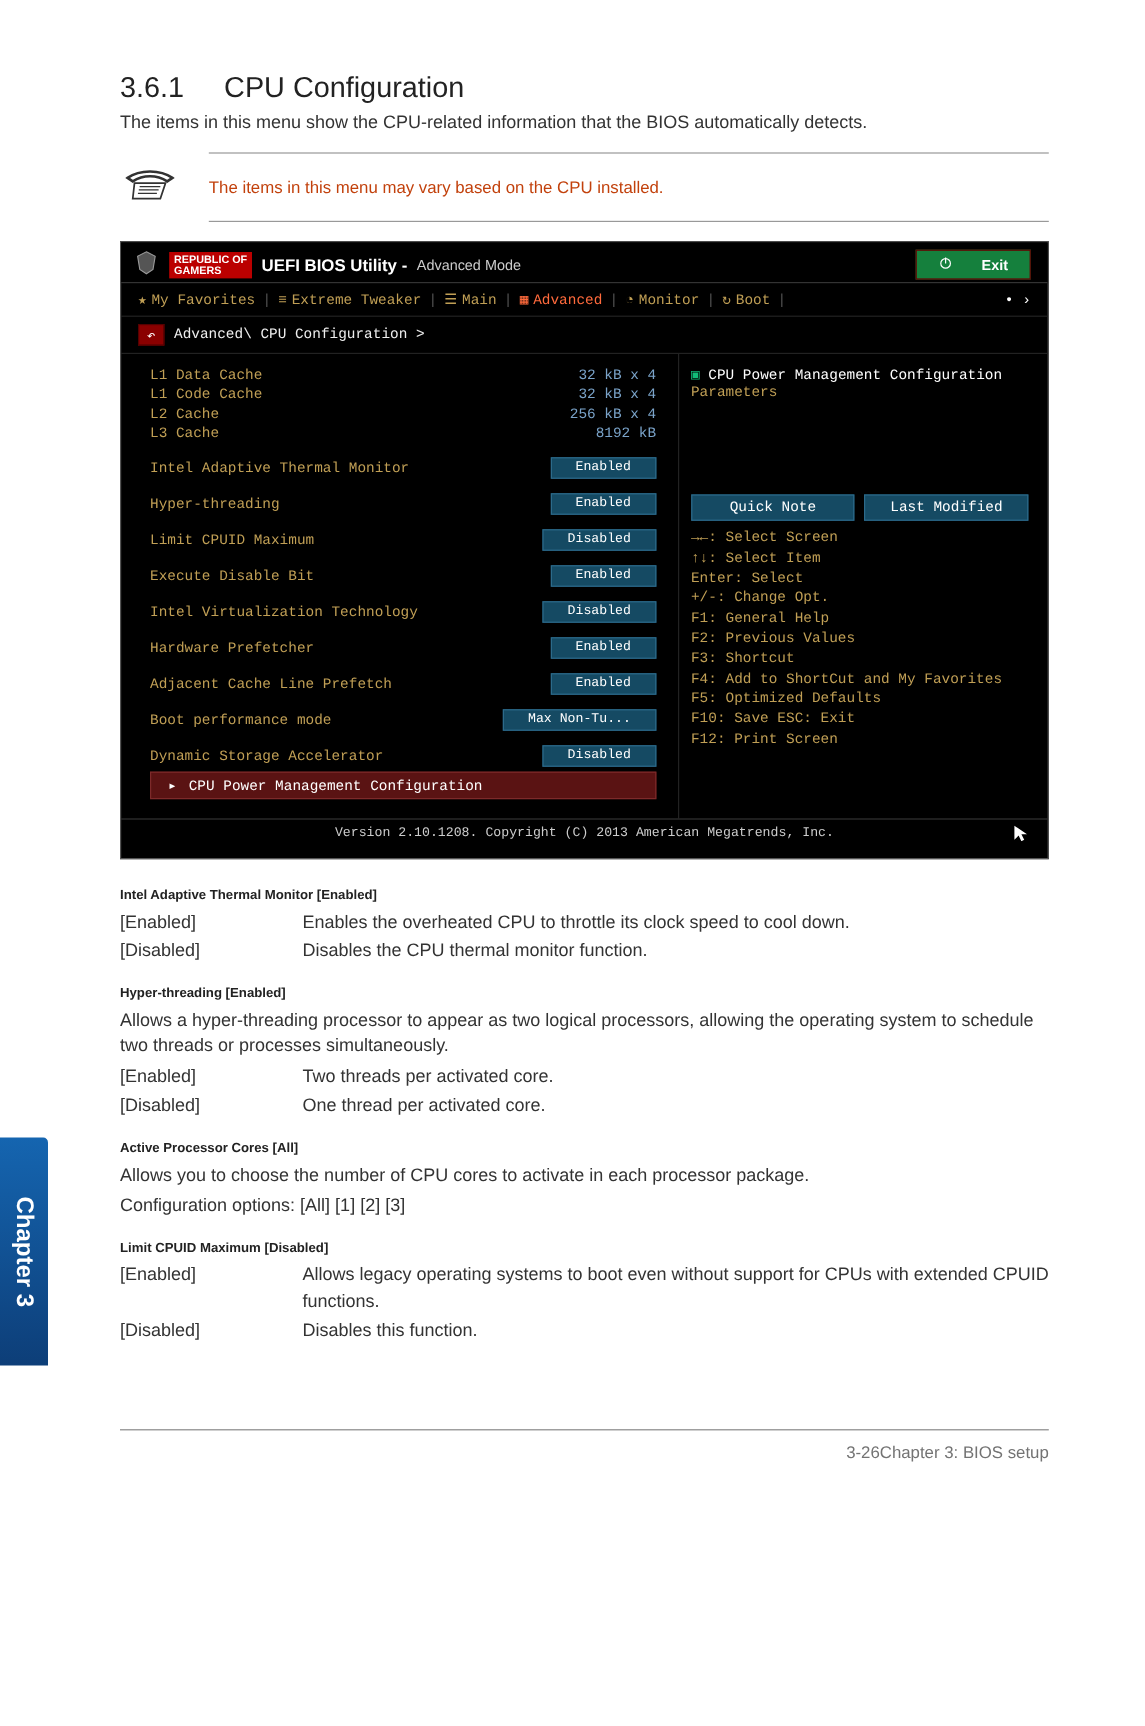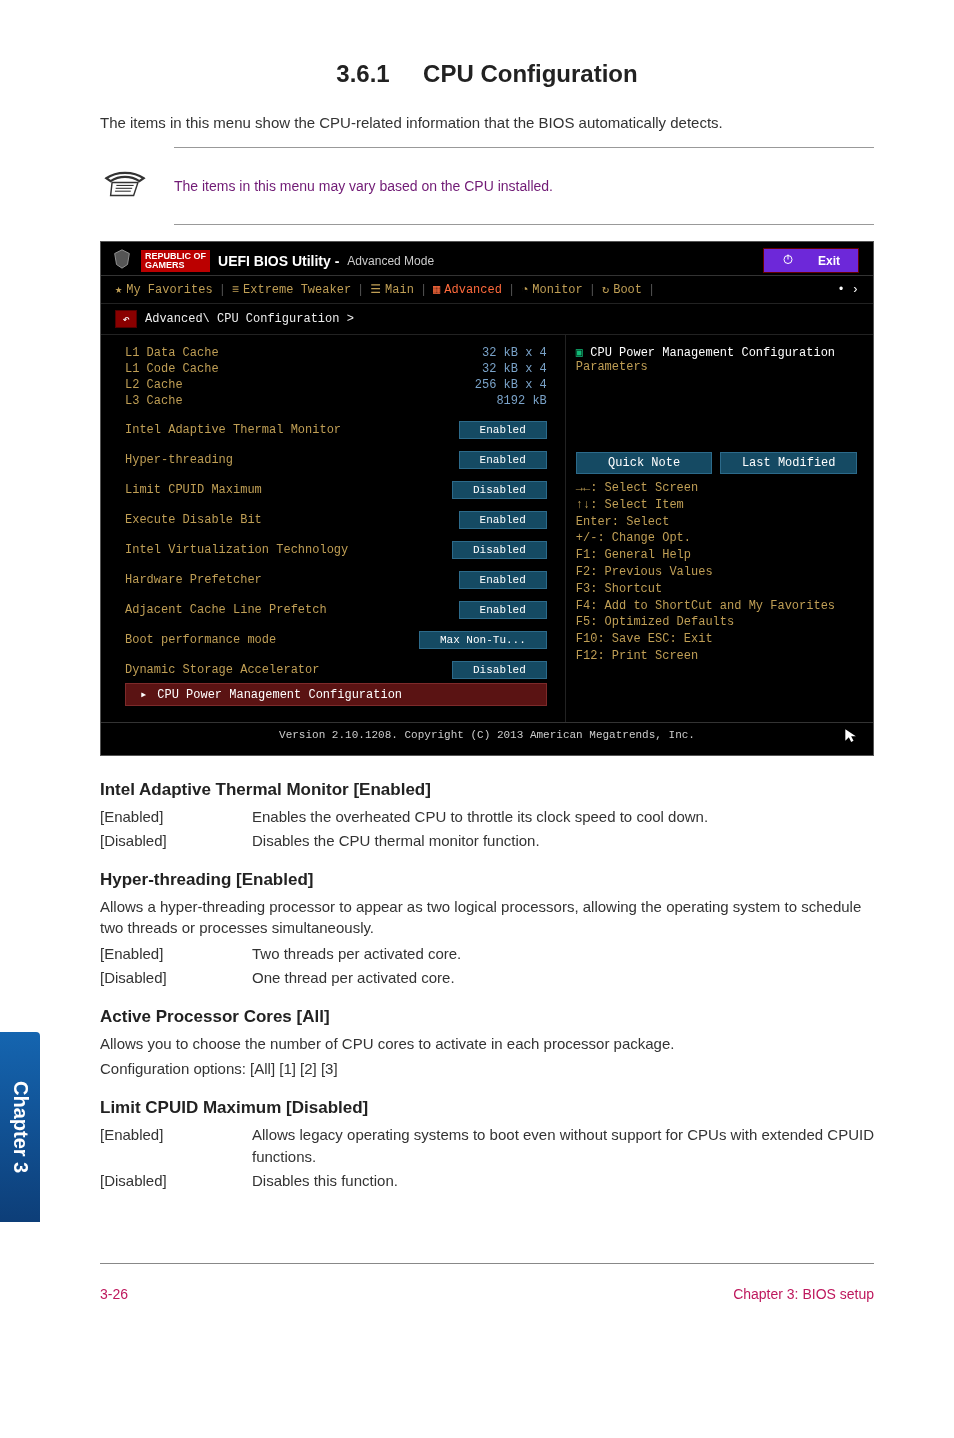--- a/index.html
+++ b/index.html
@@ -14,48 +14,47 @@
       margin: 0 auto;
       color: #333;
       position: relative;
       padding-bottom: 60px;
     }
     .content {
       padding: 60px 80px 30px 100px;
     }
     h2.section-title {
       font-size: 24px;
-      font-weight: bold;
+      font-weight: normal;
       color: #222;
-      margin-bottom: 24px;
-      text-align: center;
+      margin-bottom: 4px;
     }
     .section-desc {
       font-size: 15px;
       color: #333;
       margin-bottom: 14px;
       line-height: 1.4;
     }
     .note-row {
       display: flex;
       align-items: center;
       gap: 26px;
       margin-bottom: 16px;
       padding-left: 2px;
     }
     .note-icon svg {
       width: 46px;
       height: 36px;
     }
     .note-text {
       font-size: 14px;
-      color: #701a75;
+      color: #c2410c;
       border-top: 1px solid #999;
       border-bottom: 1px solid #999;
-      padding: 30px 0;
+      padding: 20px 0;
       flex: 1;
     }
     .bios-wrap {
       background: #000;
       border: 1px solid #555;
       padding: 0;
       color: #fff;
       font-family: "Courier New", monospace;
       font-size: 12px;
       position: relative;
@@ -80,21 +79,21 @@
     .rog-badge {
       background: #b00;
       color: #fff;
       font-size: 9px;
       padding: 2px 4px;
       line-height: 1;
     }
     .bios-title-strong { color:#fff; font-weight:bold; font-size:14px;}
     .bios-title-light { color:#ccc; font-weight:normal;}
     .exit-btn {
-      background: #6d28d9;
+      background: #15803d;
       color: #fff;
       padding: 4px 18px;
       border: 1px solid #600;
       font-family: Arial;
       font-weight: bold;
       display: flex;
       align-items: center;
       gap: 24px;
       text-align: right;
     }
@@ -189,21 +188,21 @@
       font-size:11px;
       text-align:center;
       padding: 6px 0 14px;
       position:relative;
     }
     .bios-footer .cursor {
       position:absolute; right:16px; bottom:10px; color:#fff;
     }
 
     h3.setting-head {
-      font-size: 17px;
+      font-size: 11px;
       font-weight: bold;
       color:#222;
       margin: 18px 0 6px;
     }
     .defrow {
       display:flex;
       font-size:15px;
       color:#333;
       margin: 2px 0;
       line-height:1.45;
@@ -228,25 +227,25 @@
       writing-mode: vertical-rl;
       font-weight:bold;
       font-size:20px;
       border-top-right-radius: 4px;
       font-family: Arial, sans-serif;
     }
 
     .page-footer {
       border-top:1px solid #888;
       margin: 40px 80px 0 100px;
-      padding-top:22px;
-      display:flex;
-      justify-content:space-between;
+      padding-top:10px;
+      display:flex;
+      justify-content:flex-end;
       font-size:14px;
-      color:#be185d;
+      color:#737373;
     }
   </style>
 </head>
 <body>
 
 <div class="content">
 
   <h2 class="section-title">
     <span>3.6.1</span>&nbsp;&nbsp;&nbsp;&nbsp;
     <span>CPU Configuration</span>

